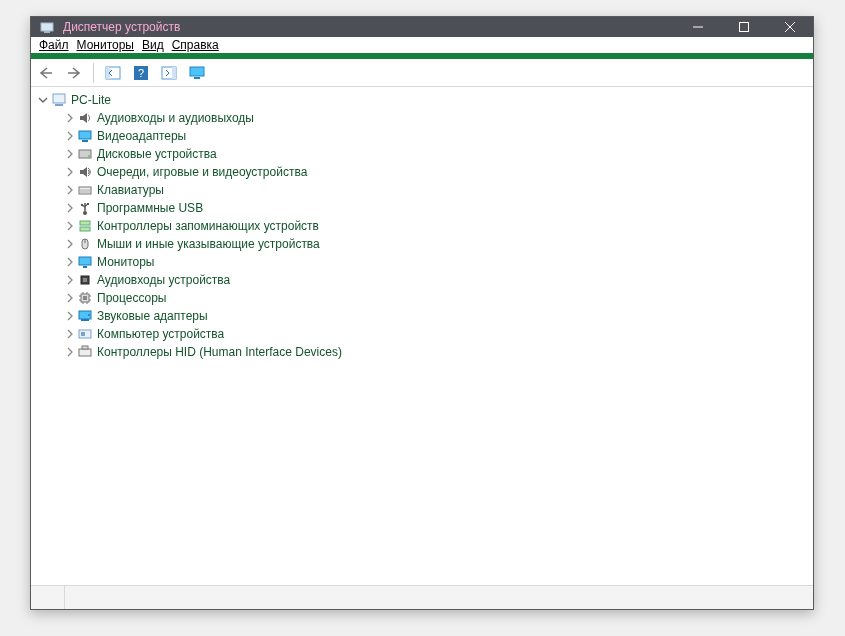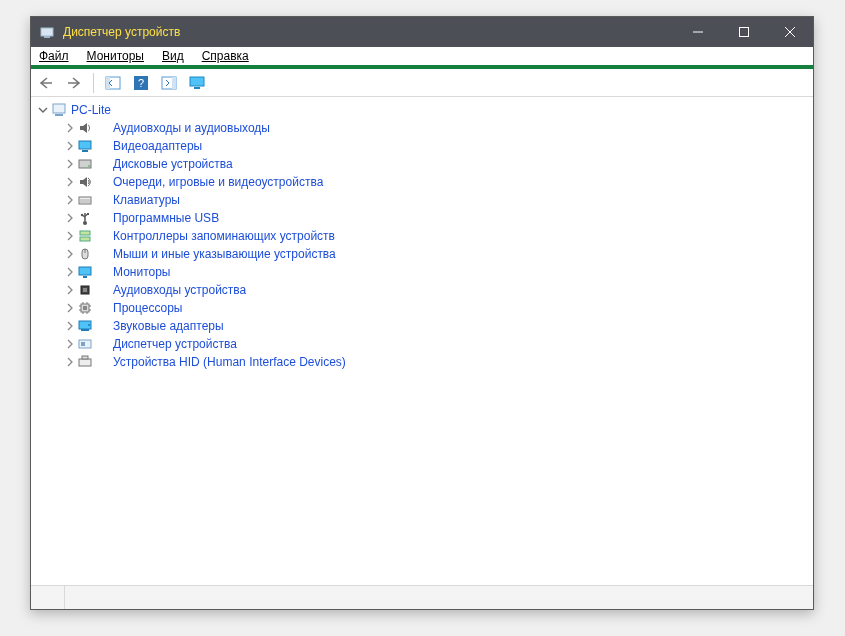--- a/index.html
+++ b/index.html
@@ -3,42 +3,42 @@
 <meta charset="utf-8">
 <style>
   * { box-sizing: border-box; margin: 0; padding: 0; font-family: "Segoe UI", Tahoma, sans-serif; }
   body { background: #f0f0f0; width: 845px; height: 636px; overflow: hidden; }
   .window {
     position: absolute; left: 30px; top: 16px; width: 784px; height: 594px;
     background: #fff; border: 1px solid #5a5a5a; box-shadow: 0 4px 12px rgba(0,0,0,.25);
     display: flex; flex-direction: column;
   }
   
-  .titlebar { height: 30px; background: #4c4f55; display: flex; align-items: center; color: #fde047; }
+  .titlebar { height: 20px; background: #4c4f55; display: flex; align-items: center; color: #f9a8d4; }
   .titlebar .tbicon { width: 20px; height: 20px; margin-left: 6px; display:flex;align-items:center;justify-content:center; }
   .titlebar .title { font-size: 12px; margin-left: 6px; flex: 0 0 auto; }
   .titlebar .spacer { flex: 1; }
   .winbtn { width: 46px; height: 30px; display:flex; align-items:center; justify-content:center; cursor:pointer; }
   .winbtn svg { display:block; }
   
-  .menubar { height: 22px; background:#fff; border-bottom: 4px solid #15803d; display:flex; align-items:center; padding: 0 4px; gap: 10px; font-size: 12px; }
+  .menubar { height: 22px; background:#fff; border-bottom: 6px solid #15803d; display:flex; align-items:center; padding: 0 4px; font-size: 12px; }
   .menubar span { cursor:pointer; padding:2px 4px; }
   .menubar span u { text-decoration: underline; }
   
   .toolbar { height: 28px; background:#fff; border-bottom:1px solid #d9d9d9; display:flex; align-items:center; padding: 0 4px; gap:6px; }
   .tsep { width:1px; height:20px; background:#cfcfcf; margin:0 2px; }
   .tbtn { width:22px; height:22px; display:flex; align-items:center; justify-content:center; border:1px solid transparent; cursor:pointer; }
   
-  .tree-wrap { flex:1; background:#fff; overflow:auto; padding:4px 0 0 4px; font-size:12px; color:#1d4ed8; }
+  .tree-wrap { flex:1; background:#fff; overflow:auto; padding:4px 0 0 4px; font-size:12px; color:#14532d; }
   .root { display:flex; align-items:center; height:18px; margin-bottom:0px; }
   .chev { width:16px; display:flex; align-items:center; justify-content:center; cursor:pointer;}
   .node { display:flex; align-items:center; height:18px; padding-left: 28px; }
   .node .chev { width:14px; }
   .node .icon { width:16px; height:16px; margin-right:4px; display:flex; align-items:center; justify-content:center; }
-  .node .label { white-space: nowrap; cursor:pointer;margin-left:16px; }
+  .node .label { white-space: nowrap; cursor:pointer; }
   
   .statusbar { height:24px; border-top:1px solid #d9d9d9; background:#f4f4f4; display:flex; align-items:center; font-size:12px; }
   .statusbar .cell { border-right:1px solid #d9d9d9; height:100%; }
   svg { overflow: visible; }
 </style>
 </head>
 <body>
 
 <div class="window">
 
@@ -319,35 +319,35 @@
             <svg width="8" height="10">
               <path d="M2 1 L6 5 L2 9" fill="none" stroke="#888" stroke-width="1.3"></path>
             </svg>
           </span>
           <span class="icon">
             <svg width="14" height="14">
               <rect x="1" y="3" width="12" height="8" fill="#e9f2fb" stroke="#7aa3c9"></rect>
               <rect x="3" y="5" width="4" height="4" fill="#7aa3c9"></rect>
             </svg>
           </span>
-          <span class="label">Диспетчер устройства</span>
+          <span class="label">Компьютер устройства</span>
         </div>
         <div class="node">
           <span class="chev">
             <svg width="8" height="10">
               <path d="M2 1 L6 5 L2 9" fill="none" stroke="#888" stroke-width="1.3"></path>
             </svg>
           </span>
           <span class="icon">
             <svg width="14" height="14">
               <rect x="1" y="4" width="12" height="7" fill="#eee" stroke="#777"></rect>
               <rect x="4" y="1" width="6" height="3" fill="#ddd" stroke="#777"></rect>
             </svg>
           </span>
-          <span class="label">Устройства HID (Human Interface Devices)</span>
+          <span class="label">Контроллеры HID (Human Interface Devices)</span>
         </div>
       </div>
   </div>
 
   <div class="statusbar">
     <div class="cell" style="width:34px"></div>
     <div style="flex:1"></div>
   </div>
 
 </div>

